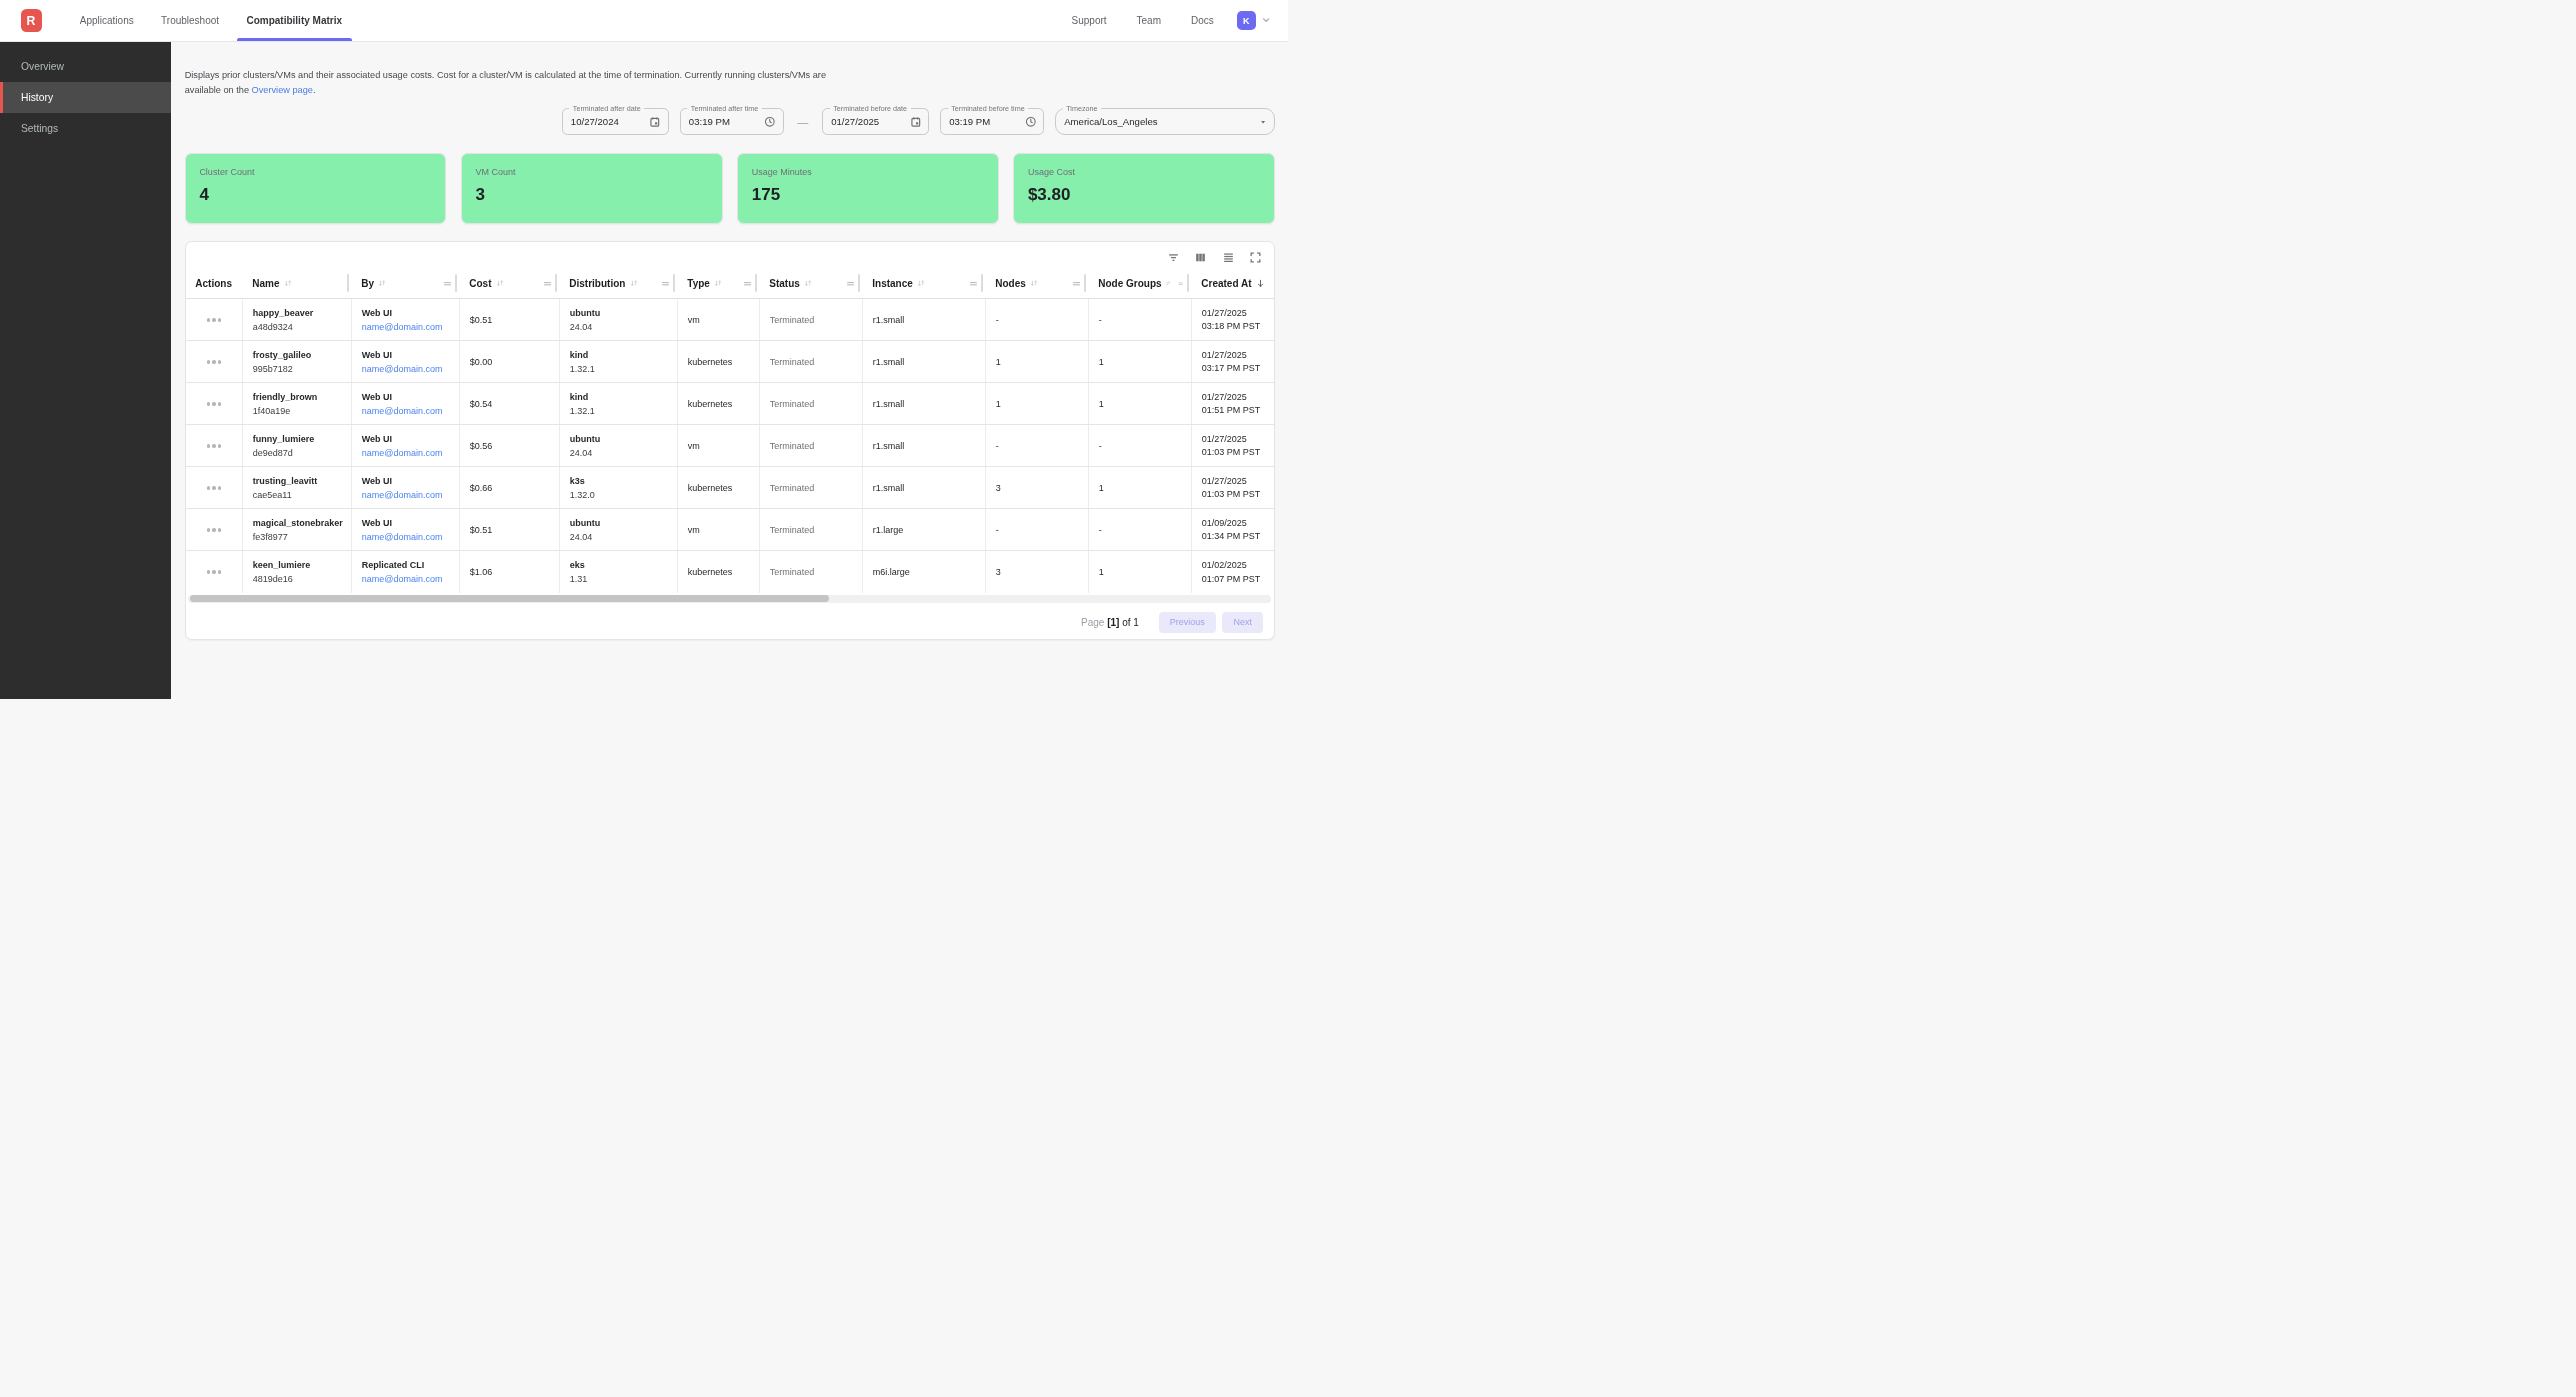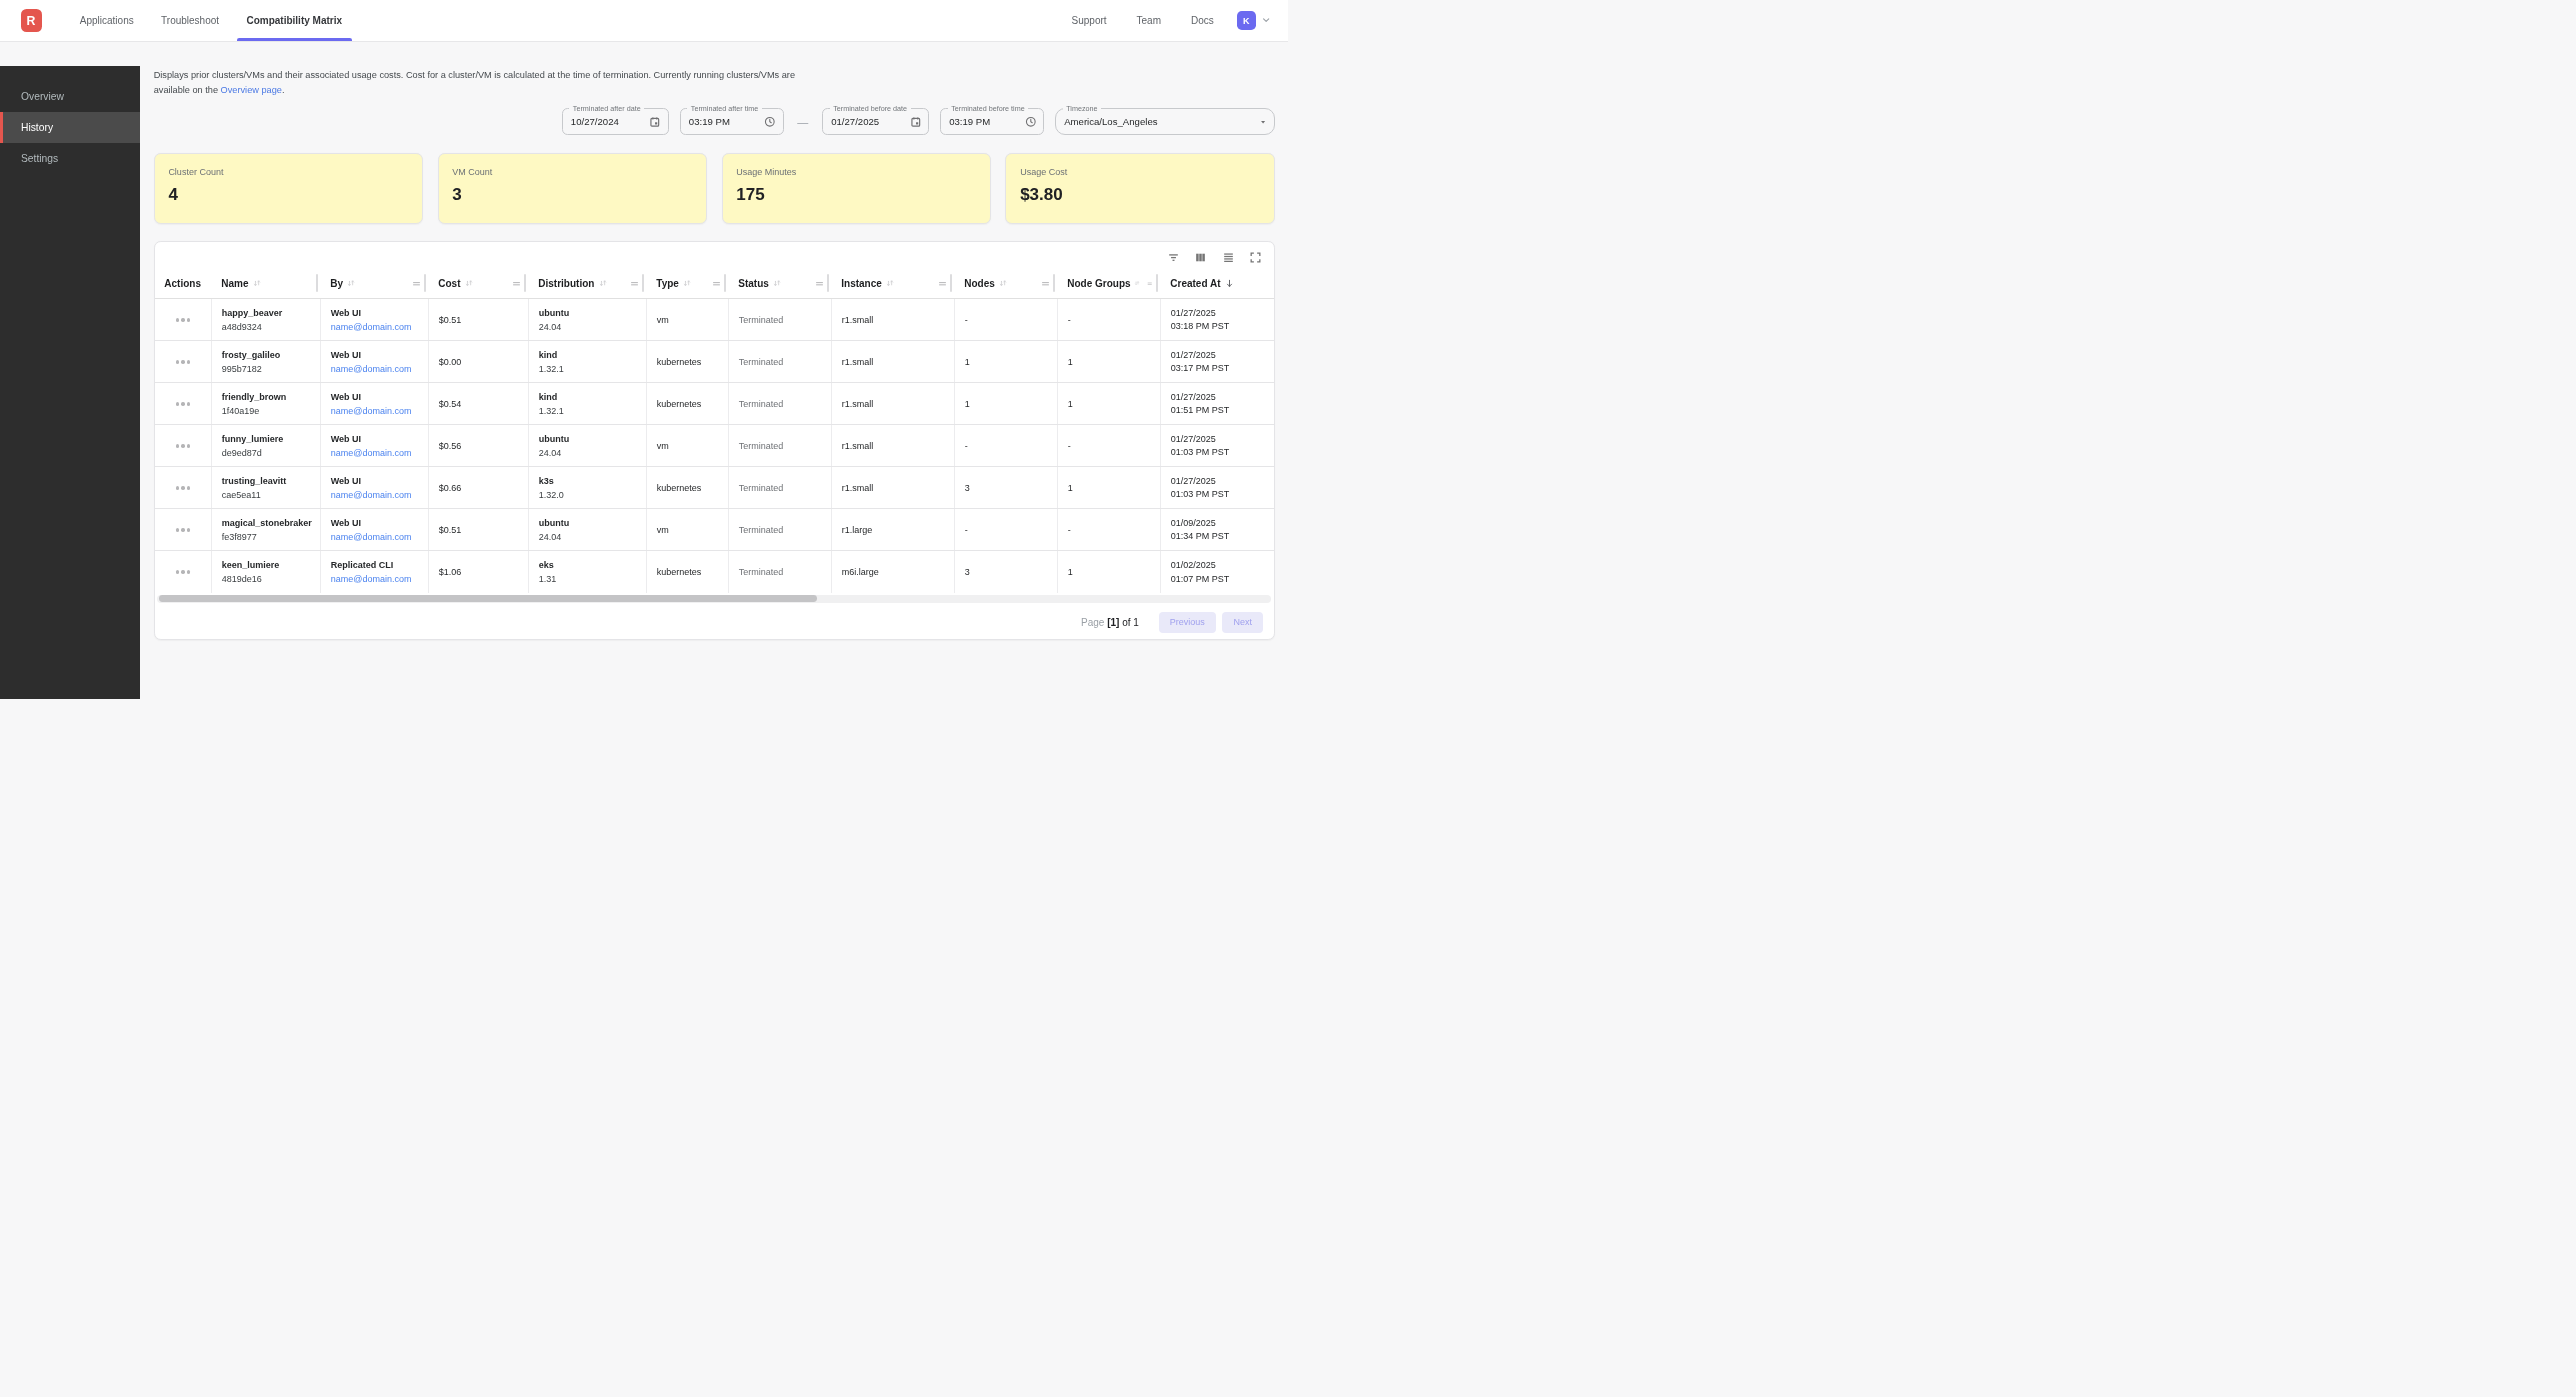--- a/index.html
+++ b/index.html
@@ -19,21 +19,21 @@
     height:2.7px; border-radius:2.1px 2.1px 0 0; background:#6b6af0; }
   .topbar-spacer { flex:1; }
   .nav-right { display:flex; align-items:center; gap:30px; margin-right:23px; }
   .nav-link { font-size:10px; color:#5f6368; cursor:pointer; }
   .avatar-group { display:flex; align-items:center; gap:5.5px; align-self:center; cursor:pointer; }
   .avatar { width:19px; height:19px; border-radius:4.8px; background:#6b6af0; color:#fff;
     display:flex; align-items:center; justify-content:center; font-size:9px; font-weight:700; }
 
   
   .shell { display:flex; height:657px; }
-  .sidebar { width:140px; background:#2d2d2d; padding-top:15px; flex:none;margin-top:24px; }
+  .sidebar { width:171px; background:#2d2d2d; padding-top:9px; flex:none; }
   .side-item { height:31px; display:flex; align-items:center; padding-left:21px;
     color:#b2babd; font-size:10.3px; cursor:pointer; position:relative; }
   .side-item.active { background:#4b4b4b; color:#fff; }
   .side-item.active::before { content:""; position:absolute; left:0; top:0; bottom:0;
     width:3.4px; background:#e4564e; }
 
   .main { flex:1; padding:18px 13px 0 13.7px; overflow:hidden; }
   .page-title { font-size:15px; font-weight:700; color:#1f2023; letter-spacing:0.1px; }
   .page-desc { margin-top:8.2px; font-size:9.2px; line-height:1.58; color:#454a4e; max-width:651px; }
   .page-desc a { color:#4b79e4; text-decoration:none; cursor:pointer; }
@@ -44,21 +44,21 @@
     display:flex; align-items:center; padding:0 6.8px 0 8.2px; background:transparent; cursor:pointer; }
   .field .flabel { position:absolute; top:-5.5px; left:6.8px; padding:0 3.4px; background:#f7f7f8;
     font-size:7.2px; color:#717579; white-space:nowrap; }
   .field .fvalue { font-size:9.6px; color:#26282a; flex:1; white-space:nowrap; }
   .field svg { flex:none; margin-left:5.5px; }
   .f-date { width:107px; } .f-time { width:104px; } .f-tz { width:220px;border-radius:10px; }
   .filter-dash { color:#9aa0a6; font-size:11px; padding:0 2.7px; }
 
   
   .stats { margin-top:18px; display:flex; gap:14.4px; }
-  .stat-card { flex:1; height:71px; background:#fef9c3; border:0.7px solid #e4e4e7; border-radius:6.8px;
+  .stat-card { flex:1; height:71px; background:#86efac; border:0.7px solid #e4e4e7; border-radius:6.8px;
     box-shadow:0 0.7px 1.4px rgba(0,0,0,.04); padding:12.3px 13.7px; }
   .stat-label { font-size:9px; color:#6b7075; }
   .stat-value { margin-top:8.2px; font-size:17px; font-weight:700; color:#202124; }
 
   
   .table-card { margin-top:16.4px; background:#fff; border:0.7px solid #e4e4e7; border-radius:6.8px;
     box-shadow:0 0.7px 1.4px rgba(0,0,0,.04); overflow:hidden; }
   .table-toolbar { height:27px; display:flex; align-items:center; justify-content:flex-end;
     gap:6.8px; padding:4.1px 8.2px 0 0; }
   .tool-btn { width:20.5px; height:20.5px; display:flex; align-items:center; justify-content:center;

